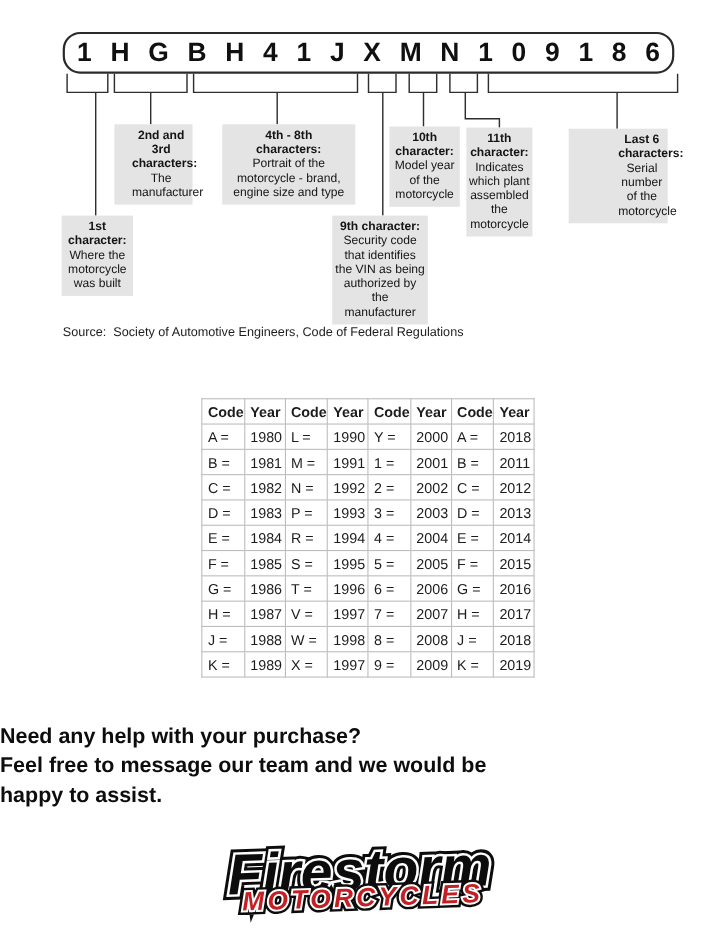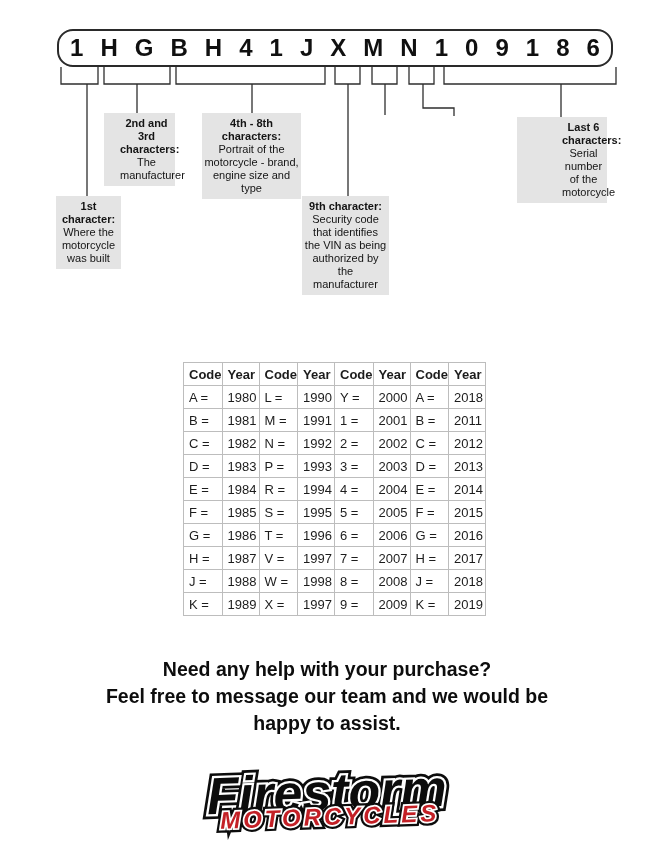--- a/index.html
+++ b/index.html
@@ -21,21 +21,21 @@
 
   
   .label-box {
     position:absolute; background:#e4e4e4; text-align:center;
     font-size:11px; line-height:13px; color:#141414; padding:4px 2px;
   }
   .lb-title { display:block; font-weight:bold; }
   .lb-body { display:block; }
   #box-1st   { left:56px;  top:196px; width:65px;  }
   #box-2nd   { left:104px; top:113px; width:71px;padding-left:16px;  }
-  #box-4th   { left:202px; top:113px; width:99px; }
+  #box-4th   { left:202px; top:113px; width:121px; }
   #box-4th .lb-title { max-width:78px; margin:0 auto; }
   #box-9th   { left:302px; top:196px; width:87px;  }
   #box-10th  { left:354px; top:115px; width:64px;  }
   #box-11th  { left:424px; top:116px; width:60px;  }
   #box-last6 { left:517px; top:117px; width:90px;padding-left:45px;  }
 
   .source {
     position:absolute; left:57px; top:296px; font-size:11.5px; color:#1d1d1d;
     white-space:pre-wrap;
   }
@@ -49,21 +49,21 @@
     border:1px solid #bdbdbd; height:23px; padding:0 0 0 5px;
     text-align:left; vertical-align:middle; font-weight:normal; white-space:nowrap;
   }
   .year-table th { font-weight:bold; }
   .year-table th:nth-child(odd),  .year-table td:nth-child(odd)  { width:35px; }
   .year-table th:nth-child(even), .year-table td:nth-child(even) { width:37px; }
 
   
   .help {
     position:absolute; left:0; top:656px; width:100%;
-    text-align:center; font-weight:bold; font-size:19.5px; line-height:27px; color:#0d0d0d;
+    font-weight:bold; font-size:19.5px; line-height:27px; color:#0d0d0d;
   }
 
   
   .logo {
     position:absolute; left:0; top:766px; width:100%;
     display:flex; flex-direction:column; align-items:center;
     transform:rotate(-2deg);
   }
   .logo-line {
     position:relative; font-style:italic; font-weight:bold; white-space:nowrap;
@@ -125,37 +125,46 @@
   <div class="label-box" id="box-2nd">
     <span class="lb-title">2nd and 3rd characters:</span>
     <span class="lb-body">The manufacturer</span>
   </div>
 
   <div class="label-box" id="box-4th">
     <span class="lb-title">4th - 8th characters:</span>
     <span class="lb-body">Portrait of the motorcycle - brand, engine size and type</span>
   </div>
 
-
+  <div class="label-box" id="box-10th">
+    <span class="lb-title">10th character:</span>
+    <span class="lb-body">Model year of the motorcycle</span>
+  </div>
+
+  <div class="label-box" id="box-11th">
+    <span class="lb-title">11th character:</span>
+    <span class="lb-body">Indicates which plant assembled the motorcycle</span>
+  </div>
 
   <div class="label-box" id="box-last6">
     <span class="lb-title">Last 6 characters:</span>
     <span class="lb-body">Serial number of the motorcycle</span>
   </div>
 
   <div class="label-box" id="box-1st">
     <span class="lb-title">1st character:</span>
     <span class="lb-body">Where the motorcycle was built</span>
   </div>
 
   <div class="label-box" id="box-9th">
     <span class="lb-title">9th character:</span>
     <span class="lb-body">Security code that identifies the VIN as being authorized by the manufacturer</span>
   </div>
 
+  <div class="source">Source:  Society of Automotive Engineers, Code of Federal Regulations</div>
 
   <table class="year-table">
     <thead>
       <tr>
           <th>Code</th>
           <th>Year</th>
           <th>Code</th>
           <th>Year</th>
           <th>Code</th>
           <th>Year</th>

